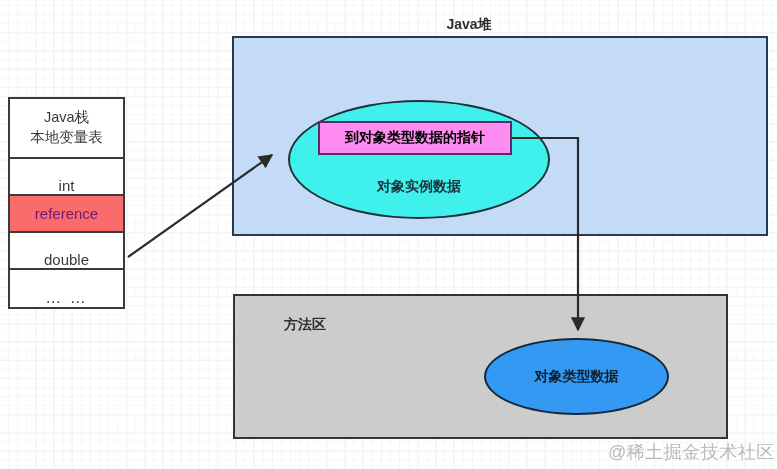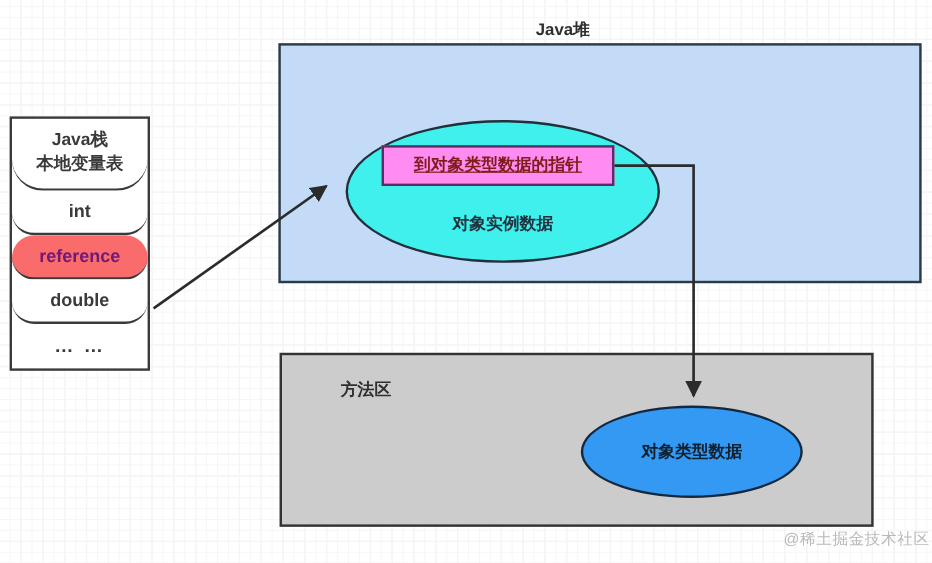--- a/index.html
+++ b/index.html
@@ -44,33 +44,32 @@
     background: #ffffff;
   }
   .stack-row {
     box-sizing: border-box;
     border-bottom: 2px solid #3a3a3a;
     color: #3a3a3a;
     display: flex;
     align-items: center;
     justify-content: center;
     text-align: center;
-    font-weight: bold;
+    font-weight: normal;
     font-size: 15px;
     position: relative;
-    border-radius: 26px;
   }
   .stack-row:last-child { border-bottom: none; }
   .stack-row.header {
     height: 60px;
     line-height: 1.35;
     flex-direction: column;
     font-size: 14.5px;
   }
-  .stack-row.normal { height: 37px; }
+  .stack-row.normal { height: 37px; align-items: flex-end; }
   .stack-row.tall   { height: 72px; }
   .stack-row.ref {
     background: #fa6b6b;
     color: #701a75;
     height: 37px;
   }
   .strike-line {
     position: absolute;
     left: -4px;
     right: -4px;
@@ -139,23 +138,22 @@
     left: 318px; top: 121px;
     width: 194px; height: 34px;
     background: #ff8cf0;
     border: 2px solid #5d2b63;
     box-sizing: border-box;
     display: flex;
     align-items: center;
     justify-content: center;
     font-size: 14px;
     font-weight: bold;
-    color: #7f1d1d;
-    white-space: nowrap;
-    text-decoration: underline;
+    color: #000000;
+    white-space: nowrap;
   }
   #class-ellipse {
     left: 484px; top: 338px;
     width: 185px; height: 77px;
     background: #3399f2;
     border: 2px solid #14293f;
     font-size: 14px;
     font-weight: bold;
     color: #10202e;
     white-space: nowrap;
@@ -167,25 +165,24 @@
     left: 0; top: 0;
     width: 777px; height: 469px;
     pointer-events: none;
   }
 
   
   #watermark {
     position: absolute;
     left: 608px;
     top: 440px;
-    font-size: 13px;
+    font-size: 18px;
     color: #b9b9b9;
     white-space: nowrap;
     letter-spacing: 0.5px;
-    margin-left: 45px;
   }
 </style>
 </head>
 <body>
 
 <div id="canvas">
 
   <div id="grid-overlay"></div>
 
   <div class="stack-table">

